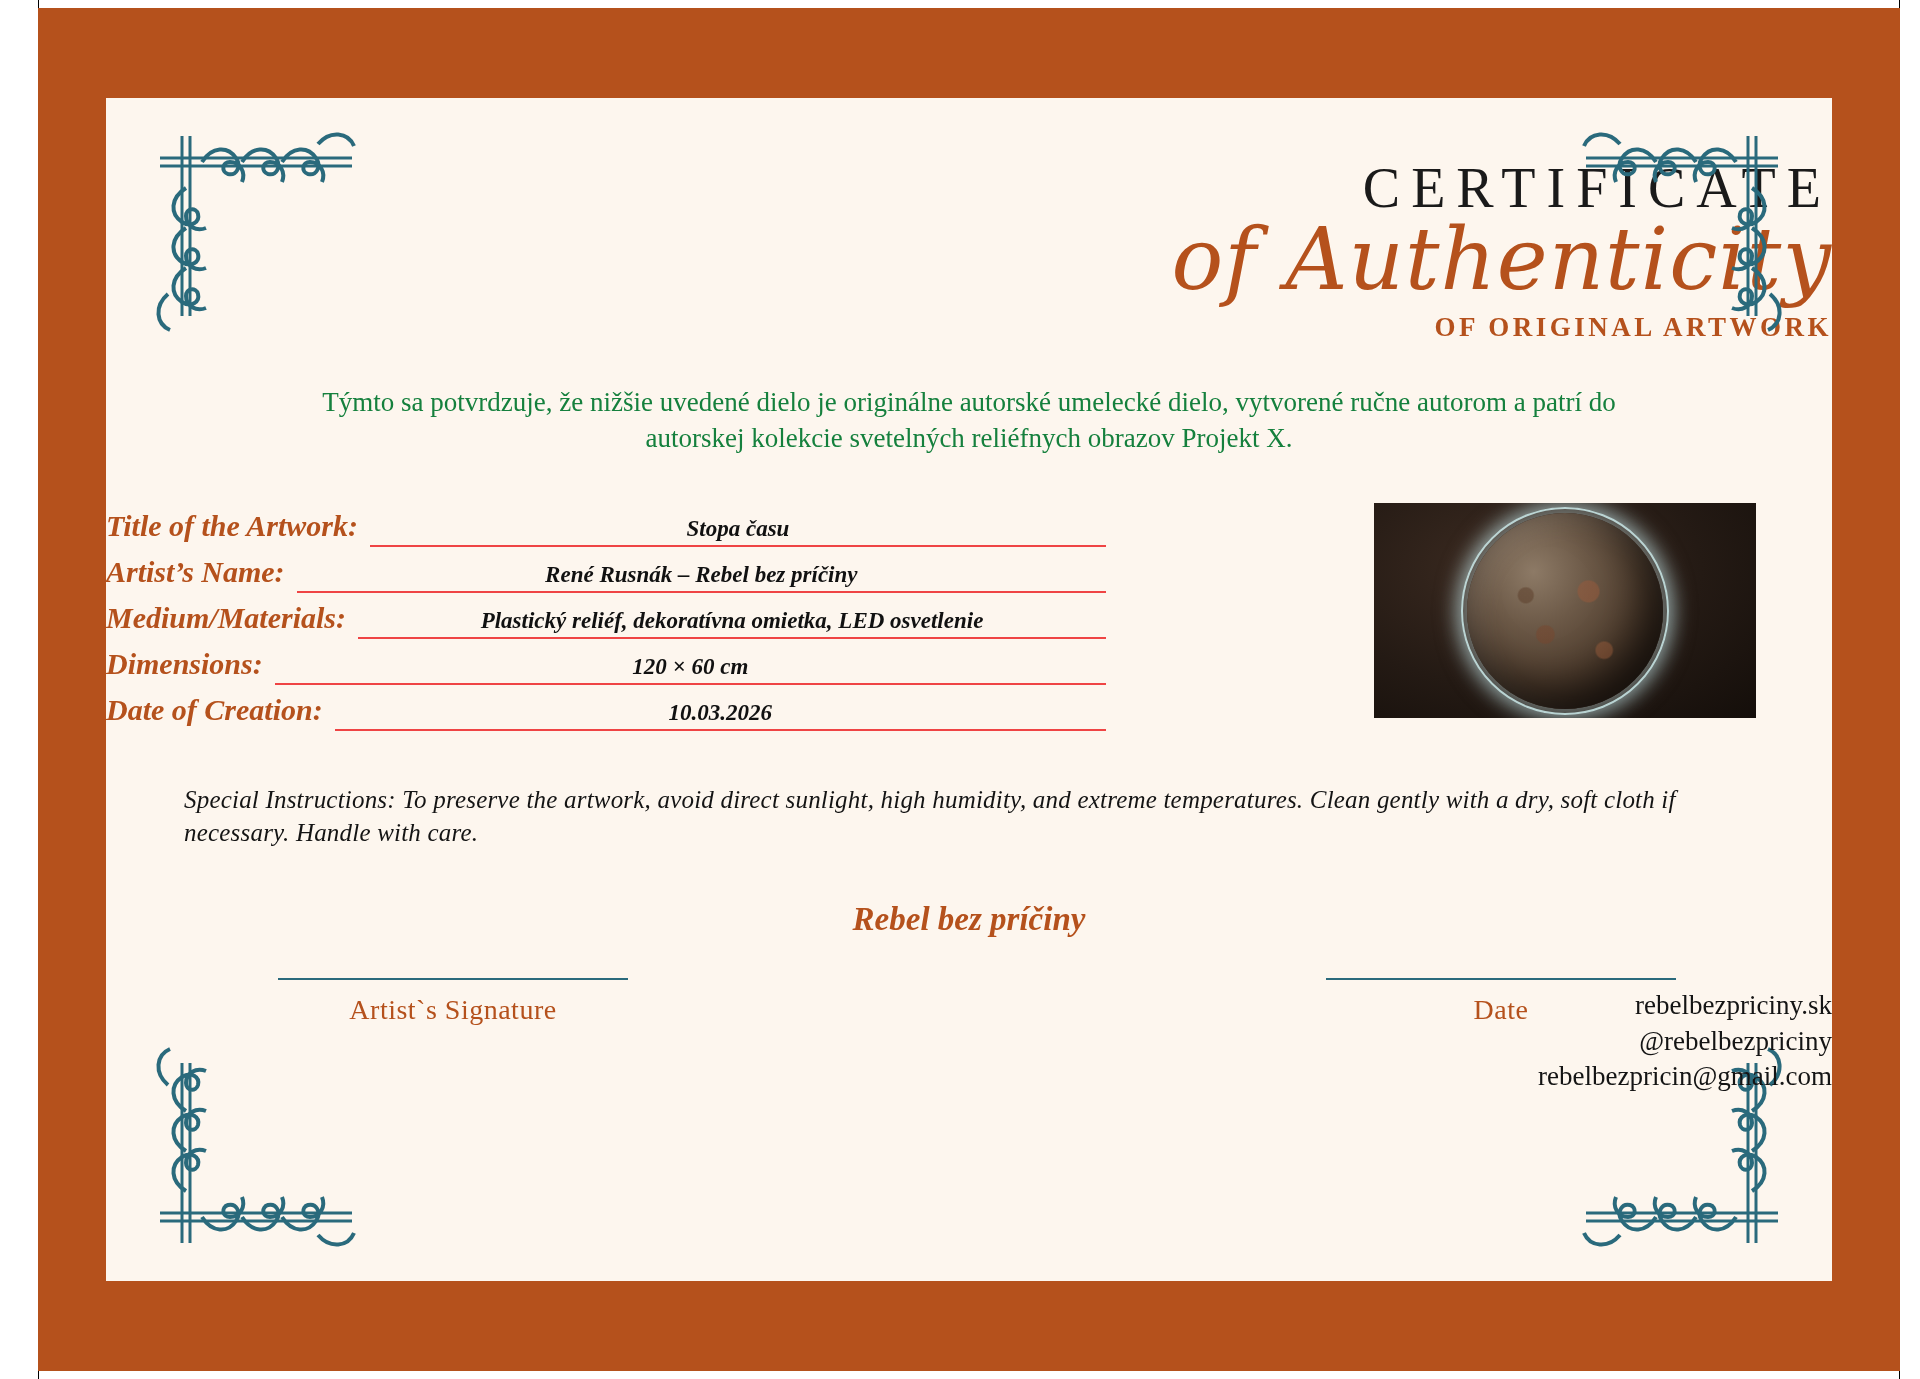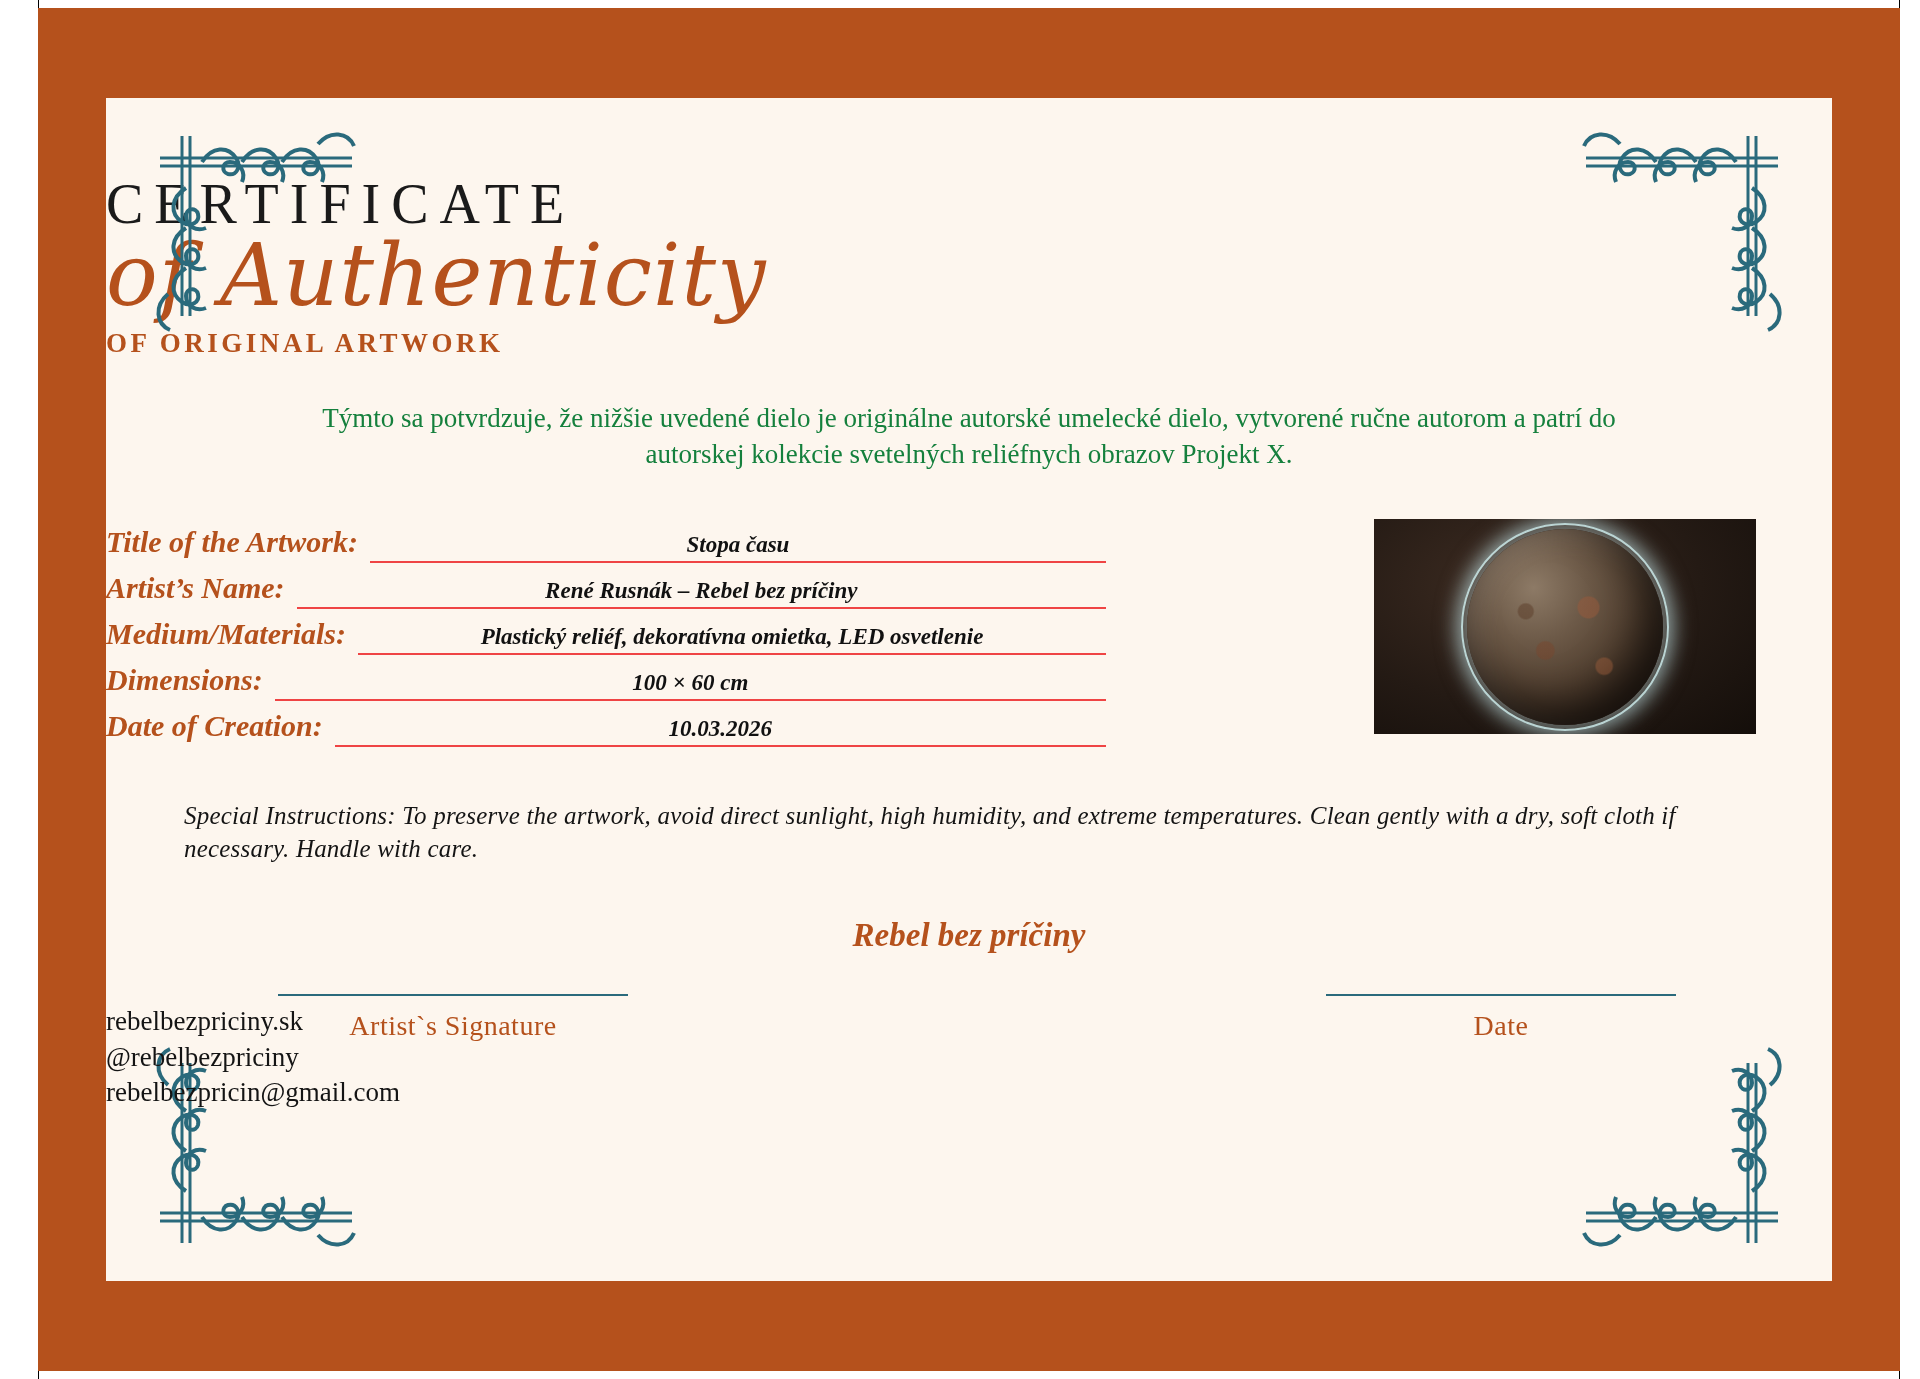--- a/index.html
+++ b/index.html
@@ -50,22 +50,22 @@
     pointer-events: none;
   }
   .flourish svg { display: block; width: 100%; height: 100%; }
   .fl-tl { left: 36px; top: 20px; }
   .fl-tr { right: 36px; top: 20px; transform: scaleX(-1); }
   .fl-bl { left: 36px; bottom: 20px; transform: scaleY(-1); }
   .fl-br { right: 36px; bottom: 20px; transform: scale(-1,-1); }
 
   
   .header {
-    text-align: left;
-    padding-top: 78px;
+    text-align: right;
+    padding-top: 62px;
   }
   .title-main {
     font-family: "Liberation Serif", serif;
     font-size: 56px;
     letter-spacing: 11px;
     color: #1a1a1a;
     font-weight: 400;
     line-height: 1.0;
   }
   .title-script {
@@ -223,21 +223,21 @@
   .sig-label {
     font-family: "Liberation Serif", serif;
     font-size: 28px;
     color: #b5511c;
     letter-spacing: 0.5px;
   }
   .contact {
     position: absolute;
     left: 0; right: 0;
     top: 36px;
-    text-align: left;
+    text-align: right;
     font-size: 27px;
     line-height: 1.32;
     color: #141414;
   }
 </style>
 </head>
 <body>
 
 <div class="crop-mark" style="left:38px;top:0;width:1px;height:18px;"></div>
 <div class="crop-mark" style="left:1899px;top:0;width:1px;height:18px;"></div>
@@ -340,21 +340,21 @@
         <div class="field-row">
           <div class="field-label">Medium/Materials:</div>
           <div class="field-value-wrap">
             <span class="field-value">Plastický reliéf, dekoratívna omietka, LED osvetlenie</span>
           </div>
         </div>
 
         <div class="field-row">
           <div class="field-label">Dimensions:</div>
           <div class="field-value-wrap">
-            <span class="field-value">100 × 60 cm</span>
+            <span class="field-value">120 × 60 cm</span>
           </div>
         </div>
 
         <div class="field-row">
           <div class="field-label">Date of Creation:</div>
           <div class="field-value-wrap">
             <span class="field-value">10.03.2026</span>
           </div>
         </div>
 

